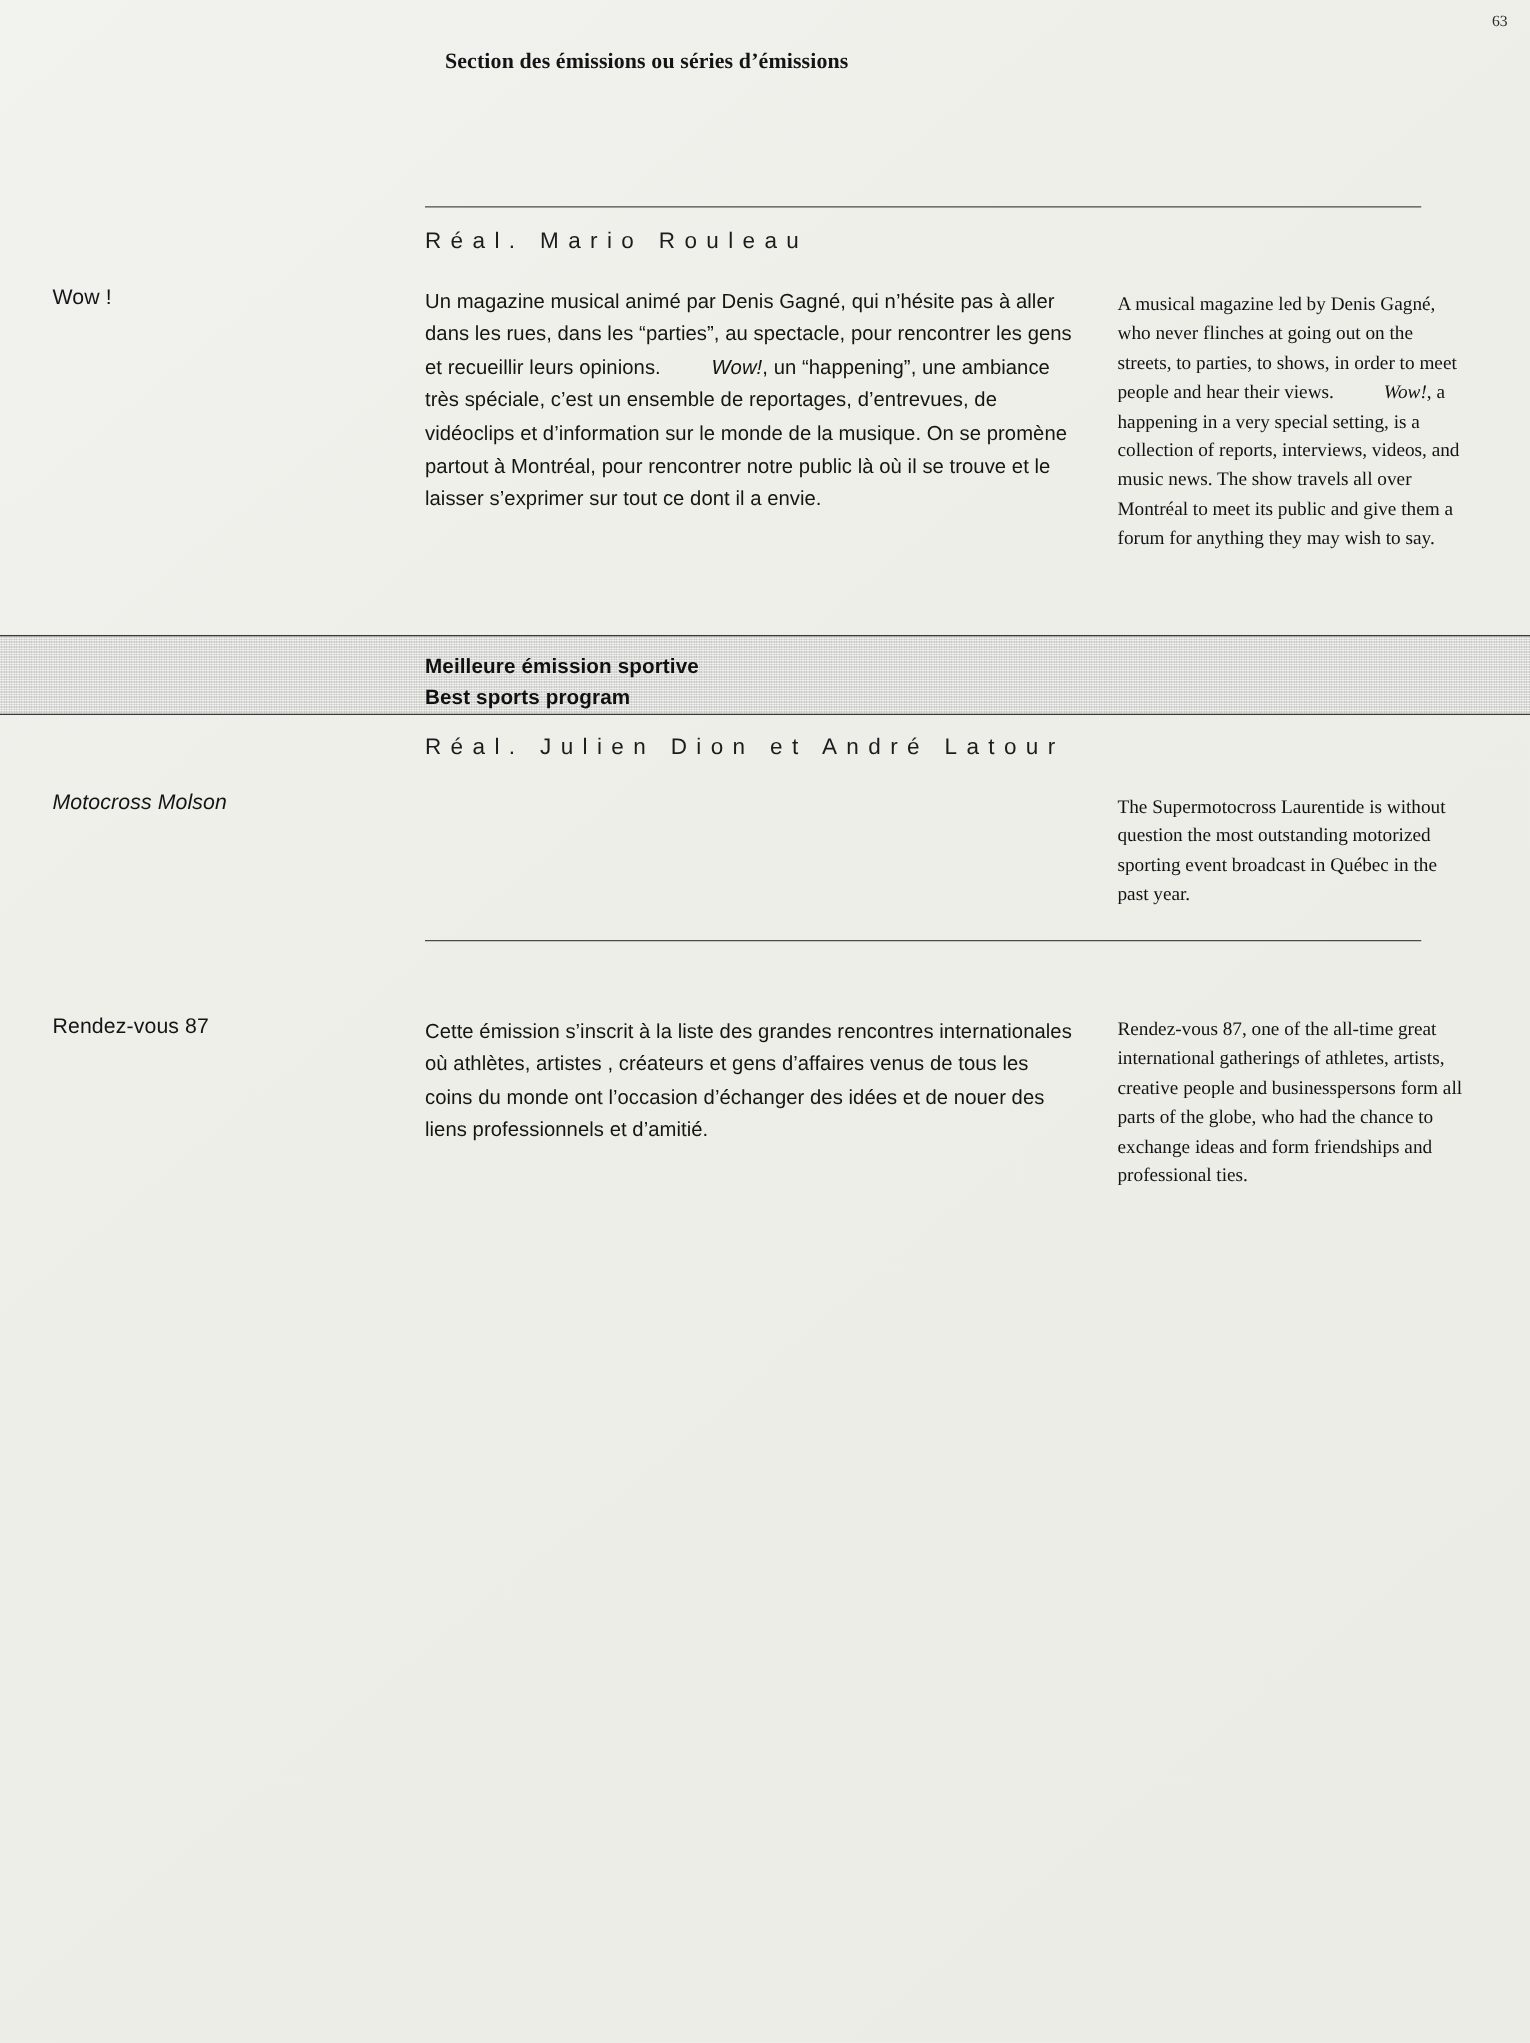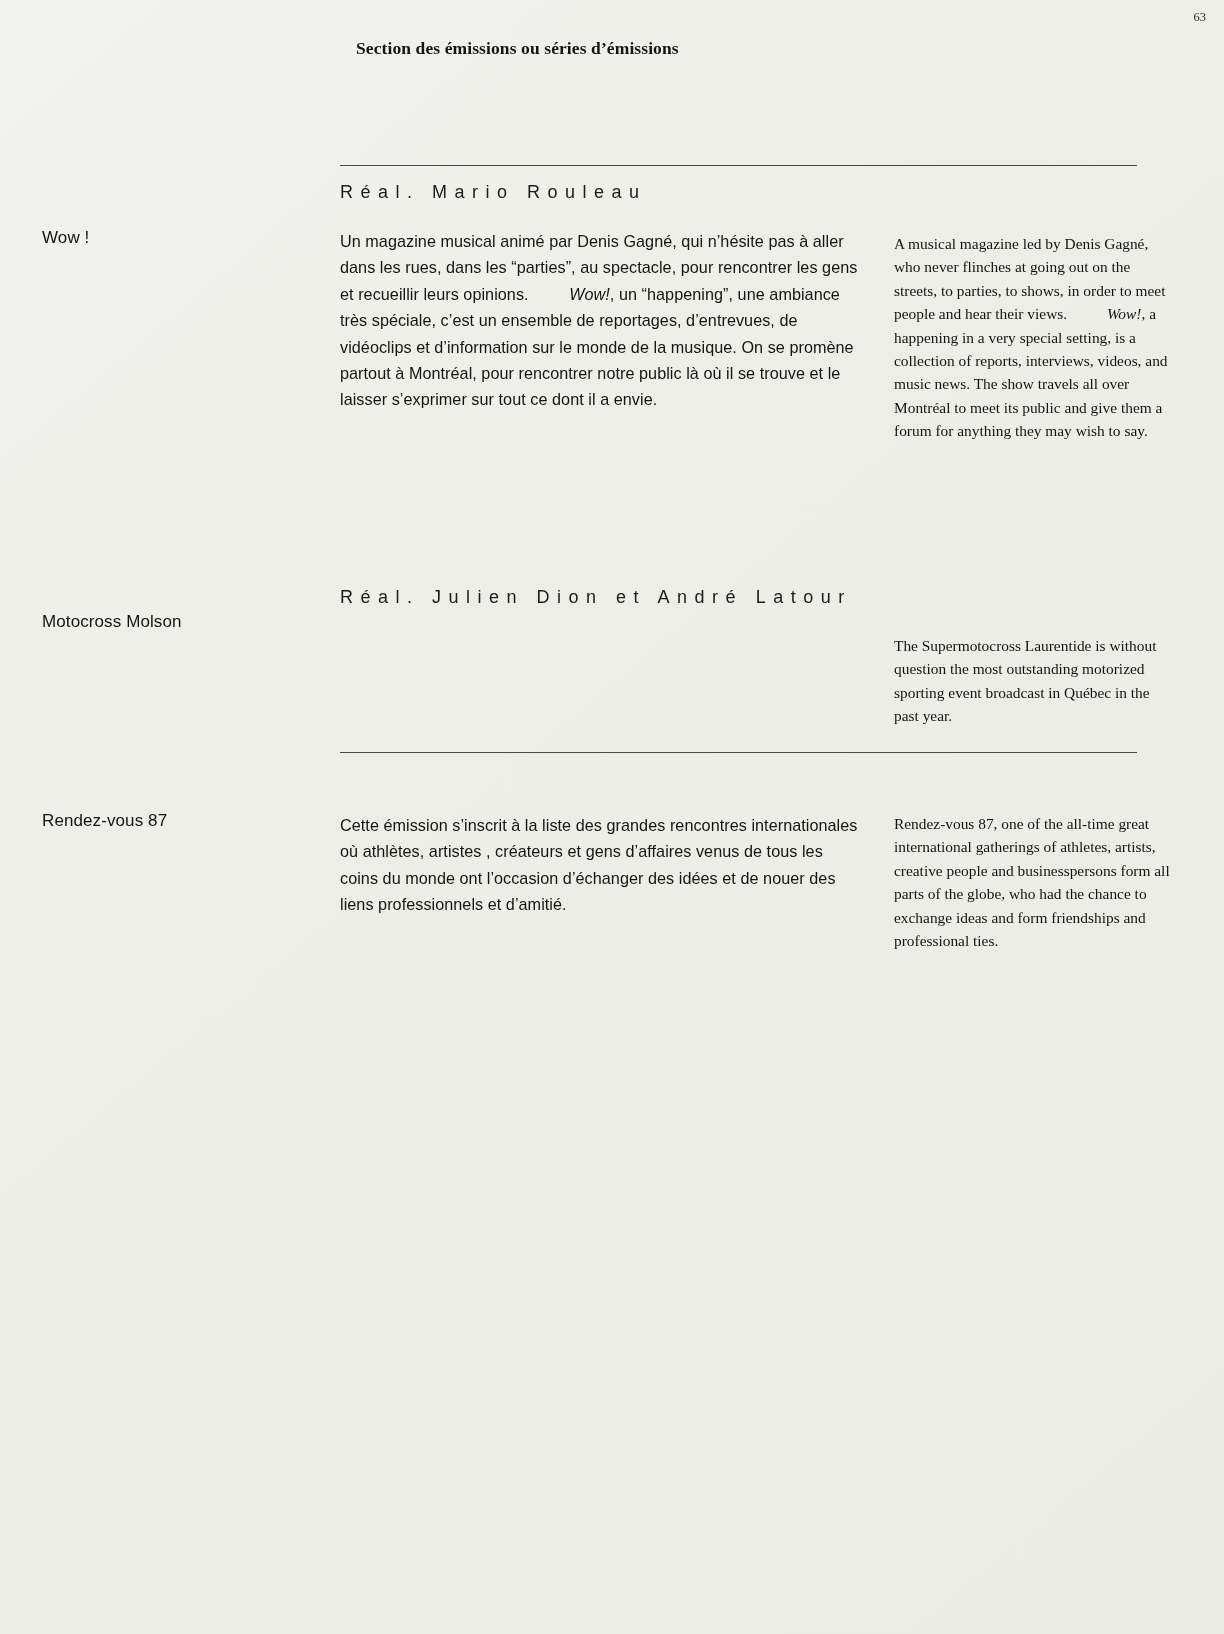--- a/index.html
+++ b/index.html
@@ -131,23 +131,29 @@
   </div>
   <div class="page-number">63</div>
 
   <div class="rule" style="top:165px;"></div>
 
   <div class="entry-title" style="top:228px;">Wow !</div>
   <div class="credit" style="top:182px;">Réal.  Mario  Rouleau</div>
   <div class="text-fr" style="top:228px;"><span>Un magazine musical animé par Denis Gagné, qui n’hésite pas à aller dans les rues, dans les “parties”, au spectacle, pour rencontrer les gens et recueillir leurs opinions. </span><em>Wow!</em><span>, un “happening”, une ambiance très spéciale, c’est un ensemble de reportages, d’entrevues, de vidéoclips et d’information sur le monde de la musique. On se promène partout à Montréal, pour rencontrer notre public là où il se trouve et le laisser s’exprimer sur tout ce dont il a envie.</span></div>
   <div class="text-en" style="top:232px;"><span>A musical magazine led by Denis Gagné, who never flinches at going out on the streets, to parties, to shows, in order to meet people and hear their views. </span><em>Wow!</em><span>, a happening in a very special setting, is a collection of reports, interviews, videos, and music news. The show travels all over Montréal to meet its public and give them a forum for anything they may wish to say.</span></div>
 
+  <div class="band" style="top:508px; height:62px;">
+    <div class="band-text">
+      <div>Meilleure émission sportive</div>
+      <div>Best sports program</div>
+    </div>
+  </div>
 
   <div class="credit" style="top:587px;">Réal.  Julien  Dion  et  André  Latour</div>
-  <div class="entry-title" style="top:612px;">Motocross Molson</div>
+  <div class="entry-title" style="top:632px;font-style:italic;">Motocross Molson</div>
   <div class="text-en" style="top:634px;">The Supermotocross Laurentide is without question the most outstanding motorized sporting event broadcast in Québec in the past year.</div>
 
   <div class="rule" style="top:752px;"></div>
 
   <div class="entry-title" style="top:811px;">Rendez-vous 87</div>
   <div class="text-fr" style="top:812px;">Cette émission s’inscrit à la liste des grandes rencontres internationales où athlètes, artistes , créateurs et gens d’affaires venus de tous les coins du monde ont l’occasion d’échanger des idées et de nouer des liens professionnels et d’amitié.</div>
   <div class="text-en" style="top:812px;">Rendez-vous 87, one of the all-time great international gatherings of athletes, artists, creative people and businesspersons form all parts of the globe, who had the chance to exchange ideas and form friendships and professional ties.</div>
 
 </div>
 

